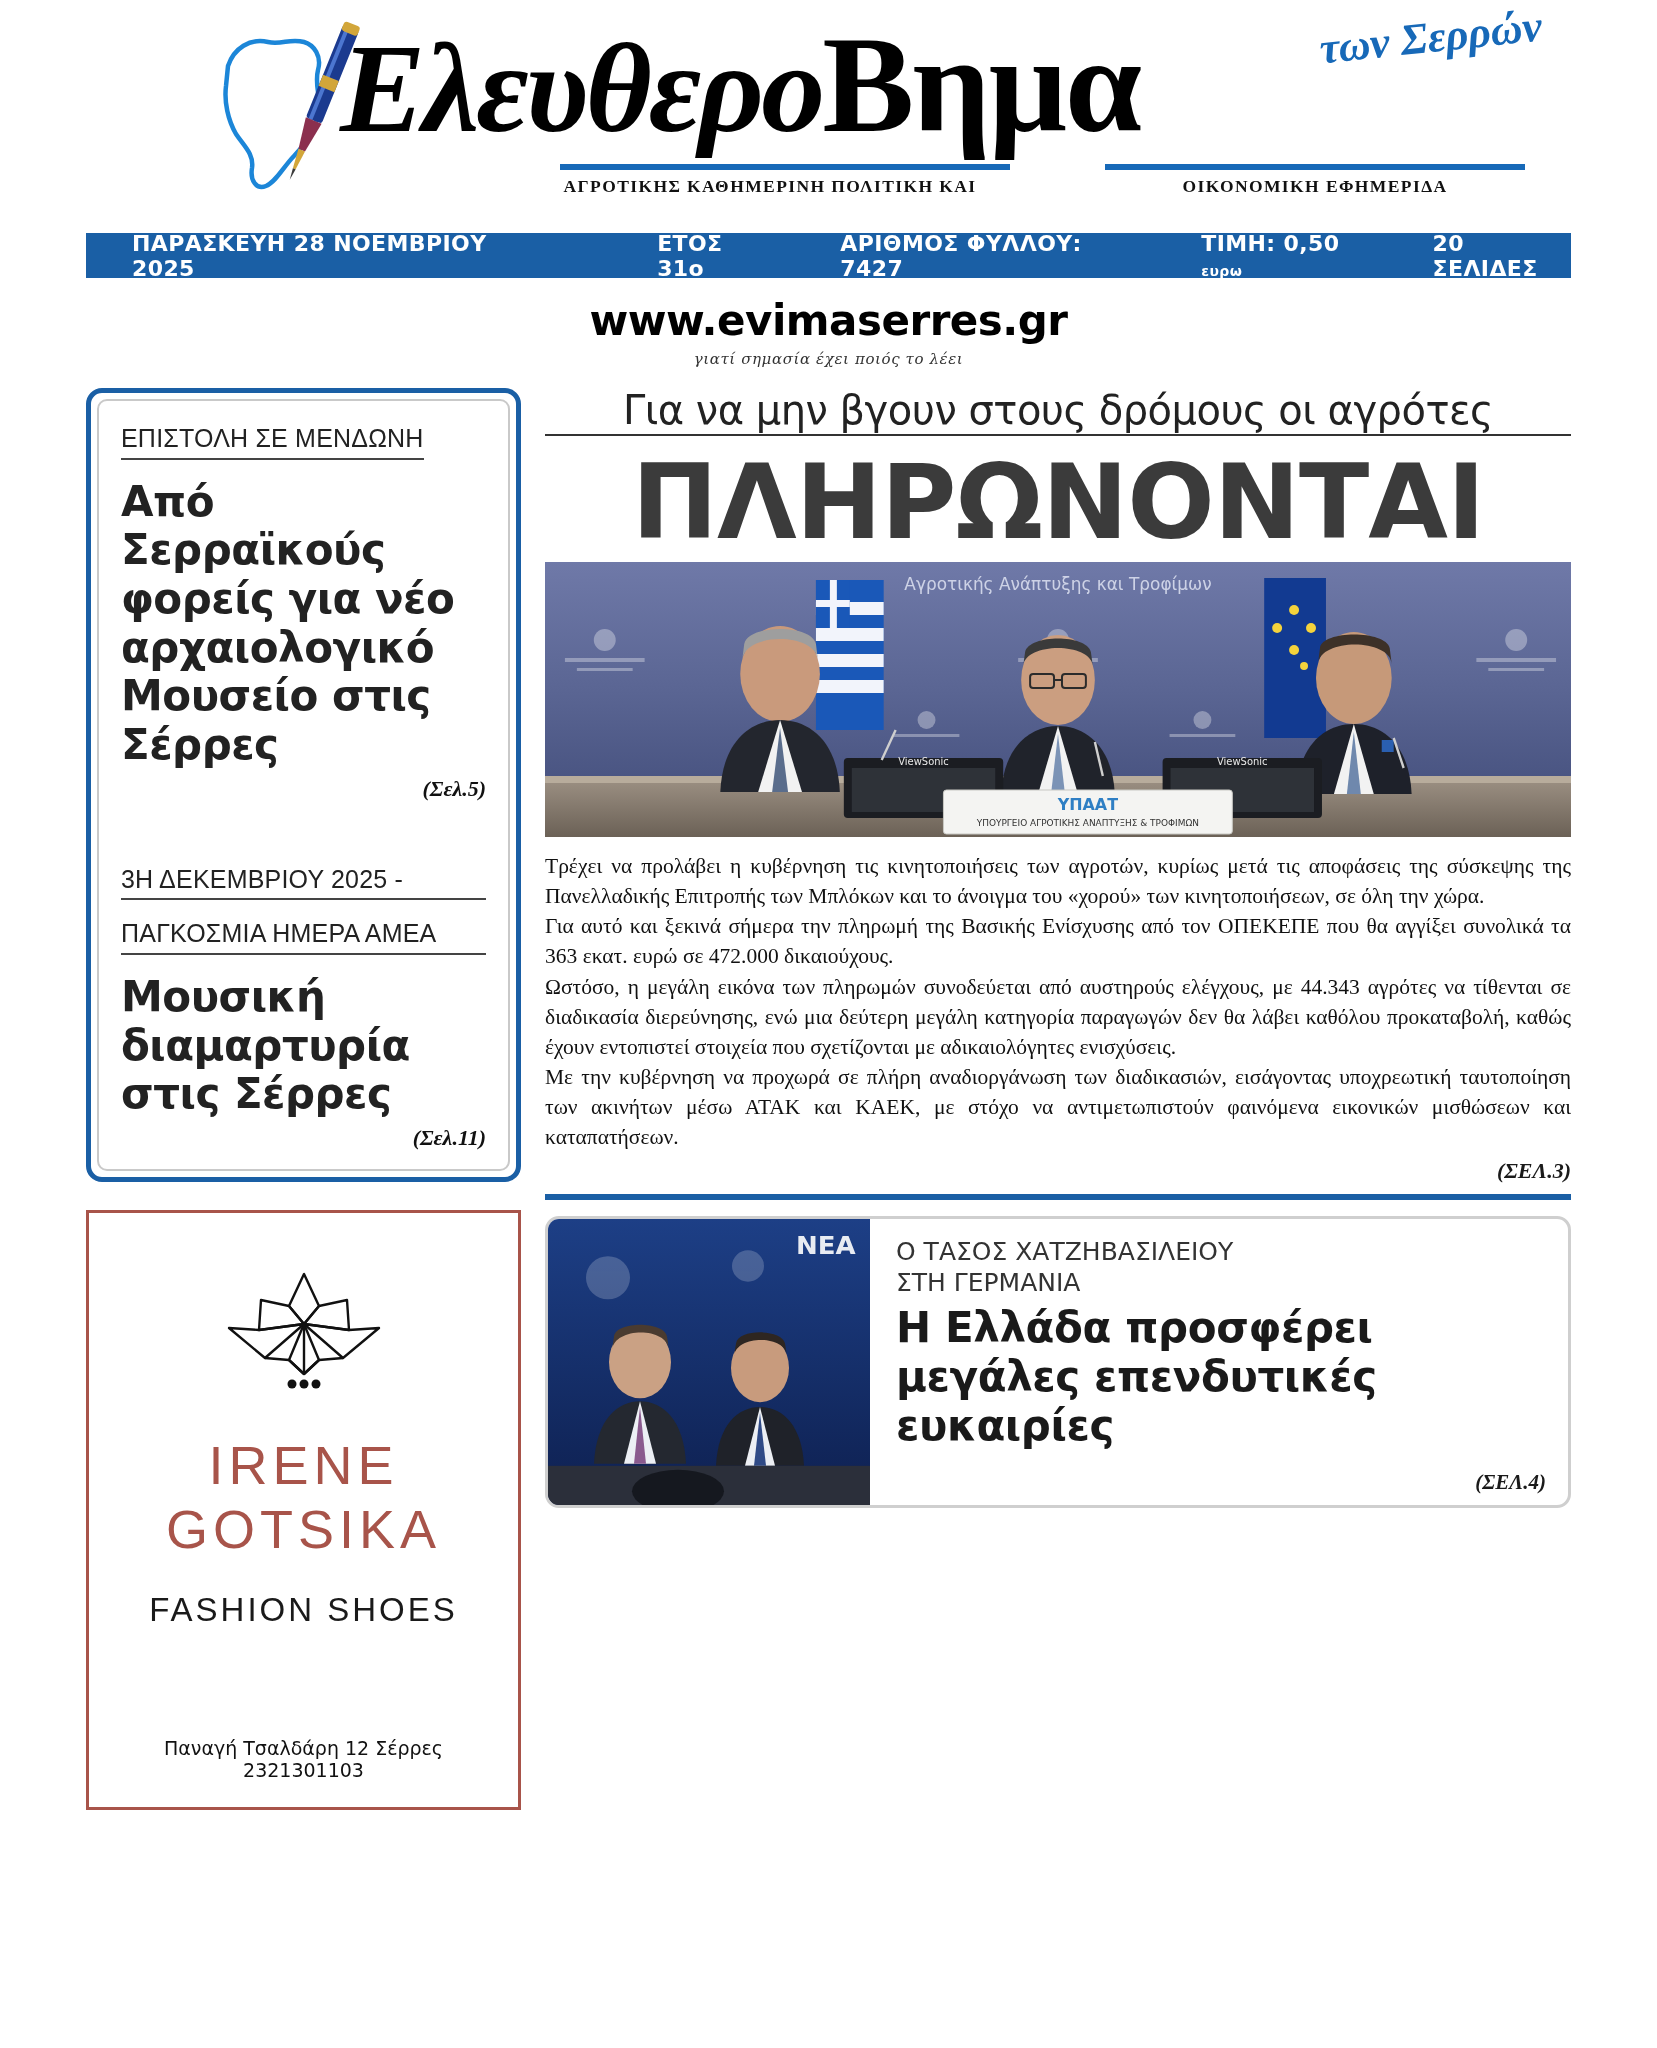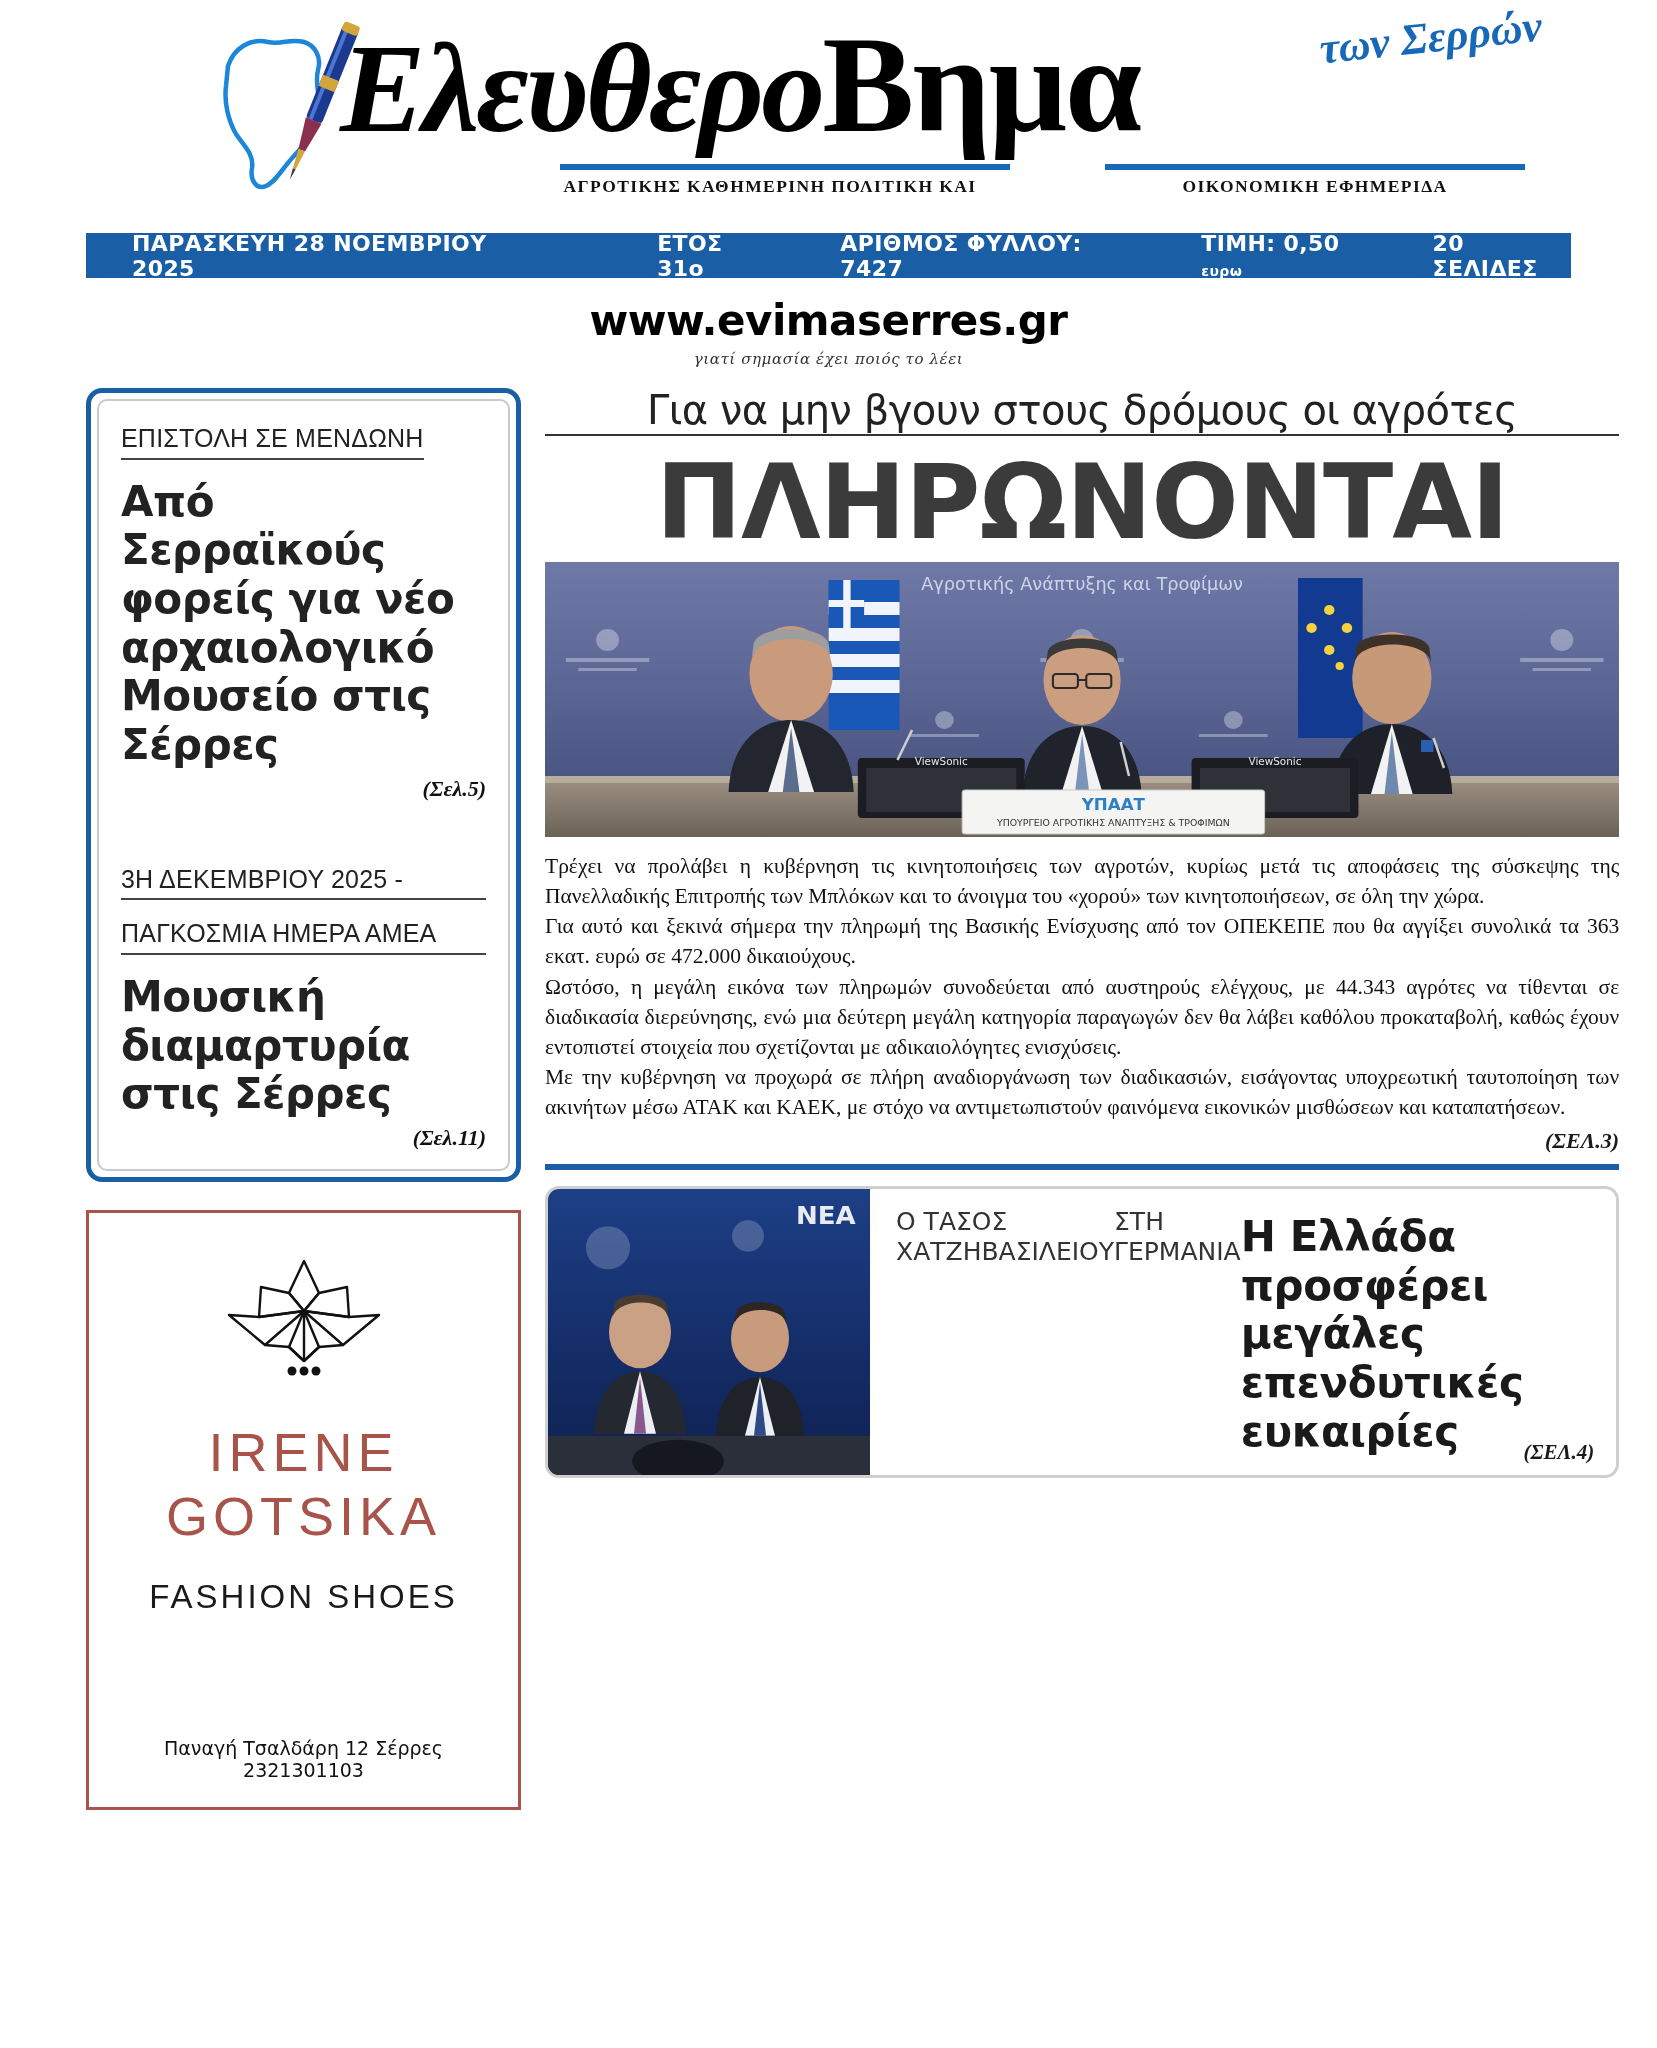--- a/index.html
+++ b/index.html
@@ -111,21 +111,21 @@
   }
   .pageref {
     text-align: right; font-family: "Liberation Serif", "DejaVu Serif", serif;
     font-style: italic; font-weight: bold; font-size: 22px; margin-top: 6px; color: #111;
   }
   .side-gap { height: 62px; }
 
   
   .adbox {
     margin-top: 28px; border: 3px solid #a8544a; background: #fff;
-    padding: 24px 26px 26px 26px; text-align: center; height: 600px;
+    padding: 37px 26px 26px 26px; text-align: center; height: 600px;
     display: flex; flex-direction: column;
   }
   .ad-logo { margin: 16px auto 38px auto; }
   .ad-name {
     font-size: 54px; color: #a8544a; letter-spacing: 5px; line-height: 1.18;
     font-family: "Liberation Sans", sans-serif; font-weight: 400;
   }
   .ad-tag {
     font-size: 33px; color: #1a1a1a; letter-spacing: 3px; margin-top: 30px;
     font-family: "Liberation Sans", sans-serif; font-weight: 400; text-align: center;
@@ -166,21 +166,21 @@
     font-style: italic; font-weight: bold; font-size: 22px; margin-top: 6px;
   }
   .blue-rule { height: 6px; background: #1a5fa5; margin-top: 10px; }
 
   
   .bottom-story {
     margin-top: 16px; border: 3px solid #cfcfcf; border-radius: 14px;
     display: flex; overflow: hidden; height: 292px; background: #fff;
   }
   .bs-photo { width: 322px; flex: 0 0 322px; height: 100%; }
-  .bs-text { flex: 1 1 auto; padding: 18px 22px 10px 26px; display: flex; flex-direction: row; }
+  .bs-text { flex: 1 1 auto; padding: 18px 22px 10px 26px; display: flex; flex-direction: column; }
   .bs-kicker { font-size: 25px; color: #333; line-height: 1.22; font-family: "DejaVu Sans", sans-serif; }
   .bs-head {
     font-size: 42px; font-weight: bold; color: #1a1a1a; line-height: 1.16;
     margin-top: 6px; letter-spacing: -0.4px; font-family: "DejaVu Sans", sans-serif;
   }
   .bs-ref {
     margin-top: auto; text-align: right; font-style: italic; font-weight: bold;
     font-size: 21px; font-family: "Liberation Serif", "DejaVu Serif", serif;
   }
 </style>

